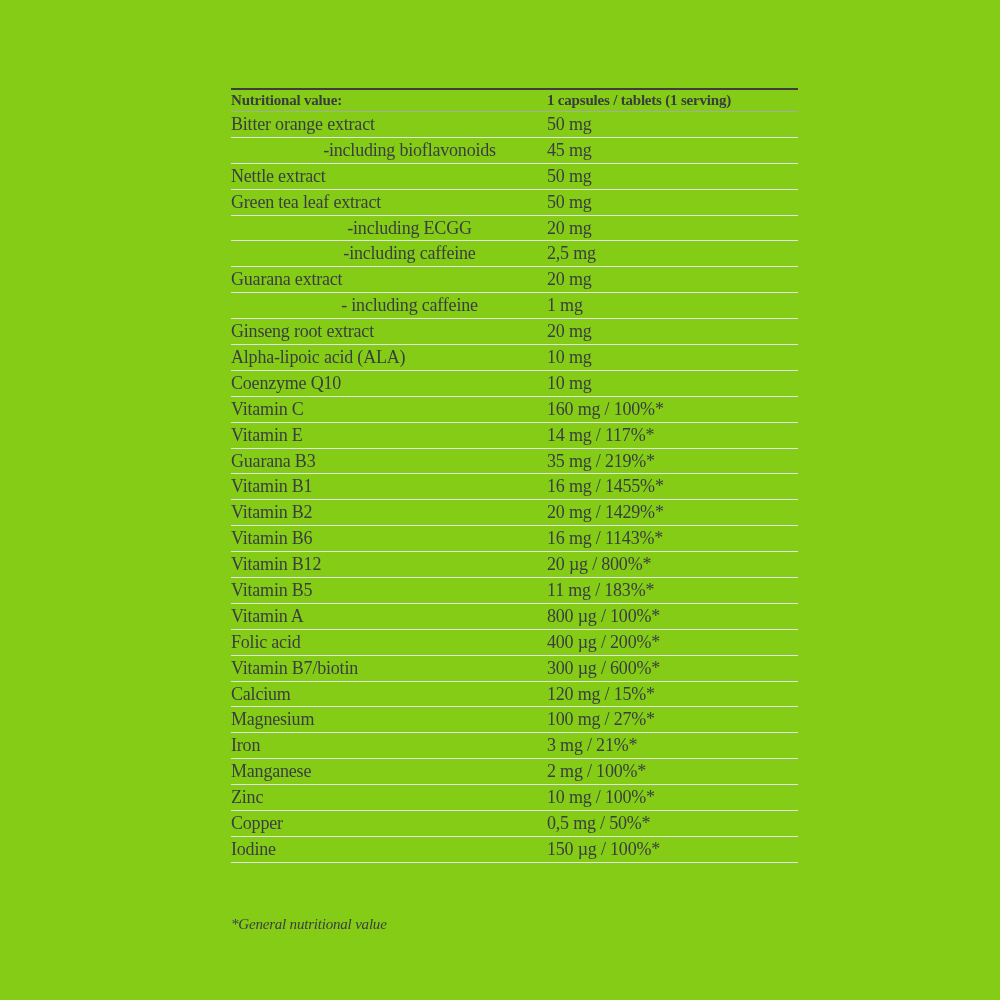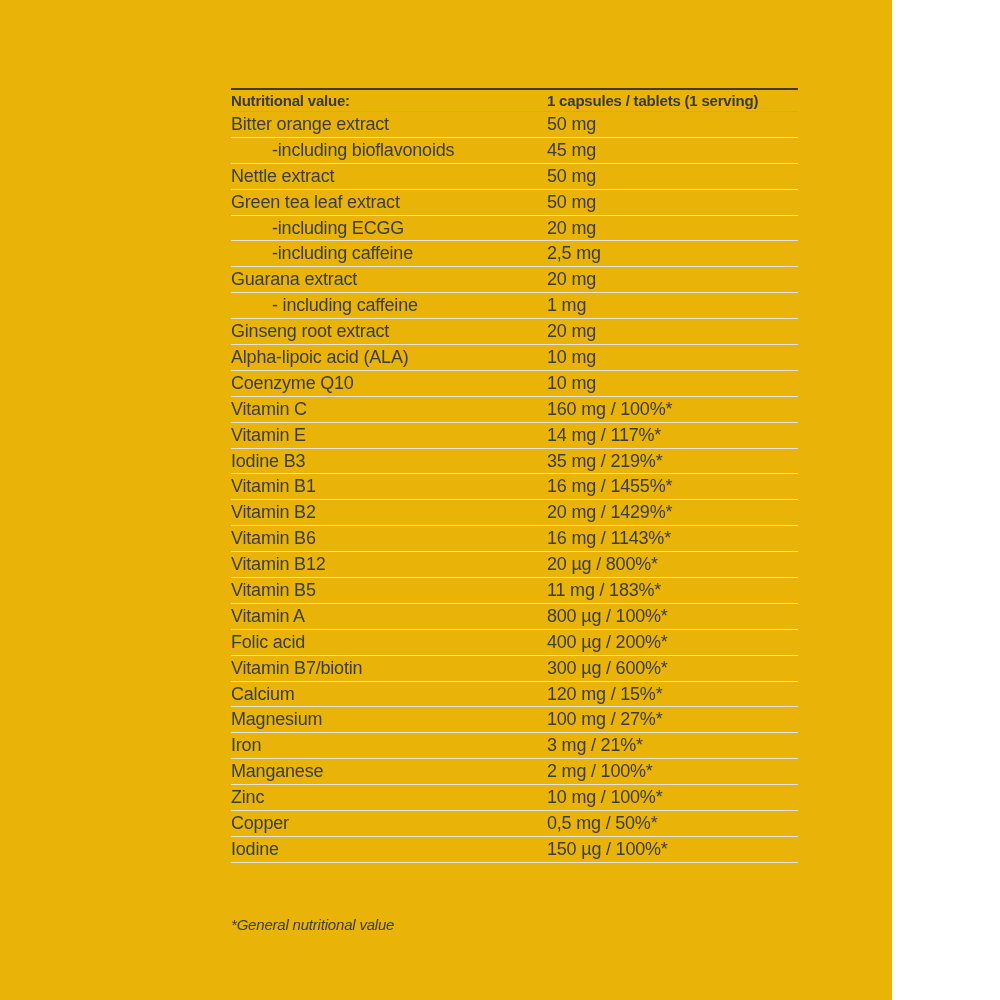--- a/index.html
+++ b/index.html
@@ -5,24 +5,25 @@
   html, body {
     margin: 0;
     padding: 0;
     background: #ffffff;
     width: 1000px;
     height: 1000px;
     font-family: "Liberation Sans", sans-serif;
   }
   .page {
     position: relative;
-    width: 892px;
+    width: 1000px;
     height: 1000px;
-    background: #eab308;
+    background: #84cc16;
     overflow: hidden;
+    font-family: Liberation Serif, serif;
   }
   .ntable {
     position: absolute;
     left: 231px;
     top: 88px;
     width: 567px;
     border-top: 2px solid #3d3d3d;
   }
   .header-row {
     display: flex;
@@ -43,20 +44,21 @@
     color: #3b3e41;
     letter-spacing: -0.2px;
   }
   .col-label {
     flex: 0 0 316px;
     box-sizing: border-box;
     white-space: nowrap;
   }
   .row.indent .col-label {
     padding-left: 41px;
+    text-align: center;
   }
   .col-value {
     flex: 1 1 auto;
     white-space: nowrap;
   }
   .footnote {
     position: absolute;
     left: 231px;
     top: 904px;
     font-size: 15px;
@@ -122,21 +124,21 @@
         </div>
         <div class="row">
           <span class="col-label">Vitamin C</span>
           <span class="col-value">160 mg / 100%*</span>
         </div>
         <div class="row">
           <span class="col-label">Vitamin E</span>
           <span class="col-value">14 mg / 117%*</span>
         </div>
         <div class="row">
-          <span class="col-label">Iodine B3</span>
+          <span class="col-label">Guarana B3</span>
           <span class="col-value">35 mg / 219%*</span>
         </div>
         <div class="row">
           <span class="col-label">Vitamin B1</span>
           <span class="col-value">16 mg / 1455%*</span>
         </div>
         <div class="row">
           <span class="col-label">Vitamin B2</span>
           <span class="col-value">20 mg / 1429%*</span>
         </div>

